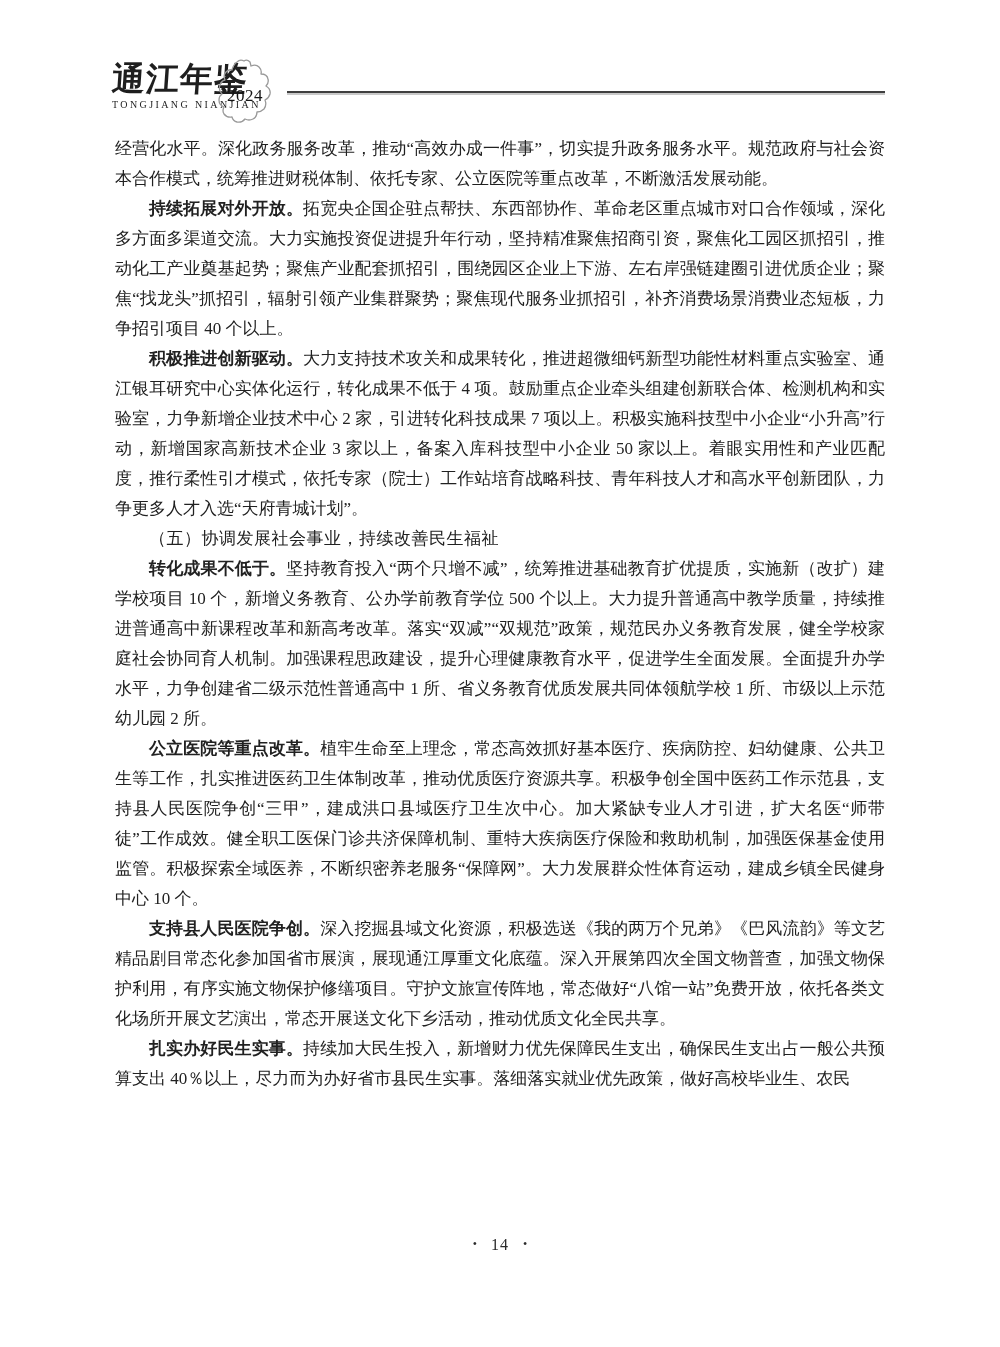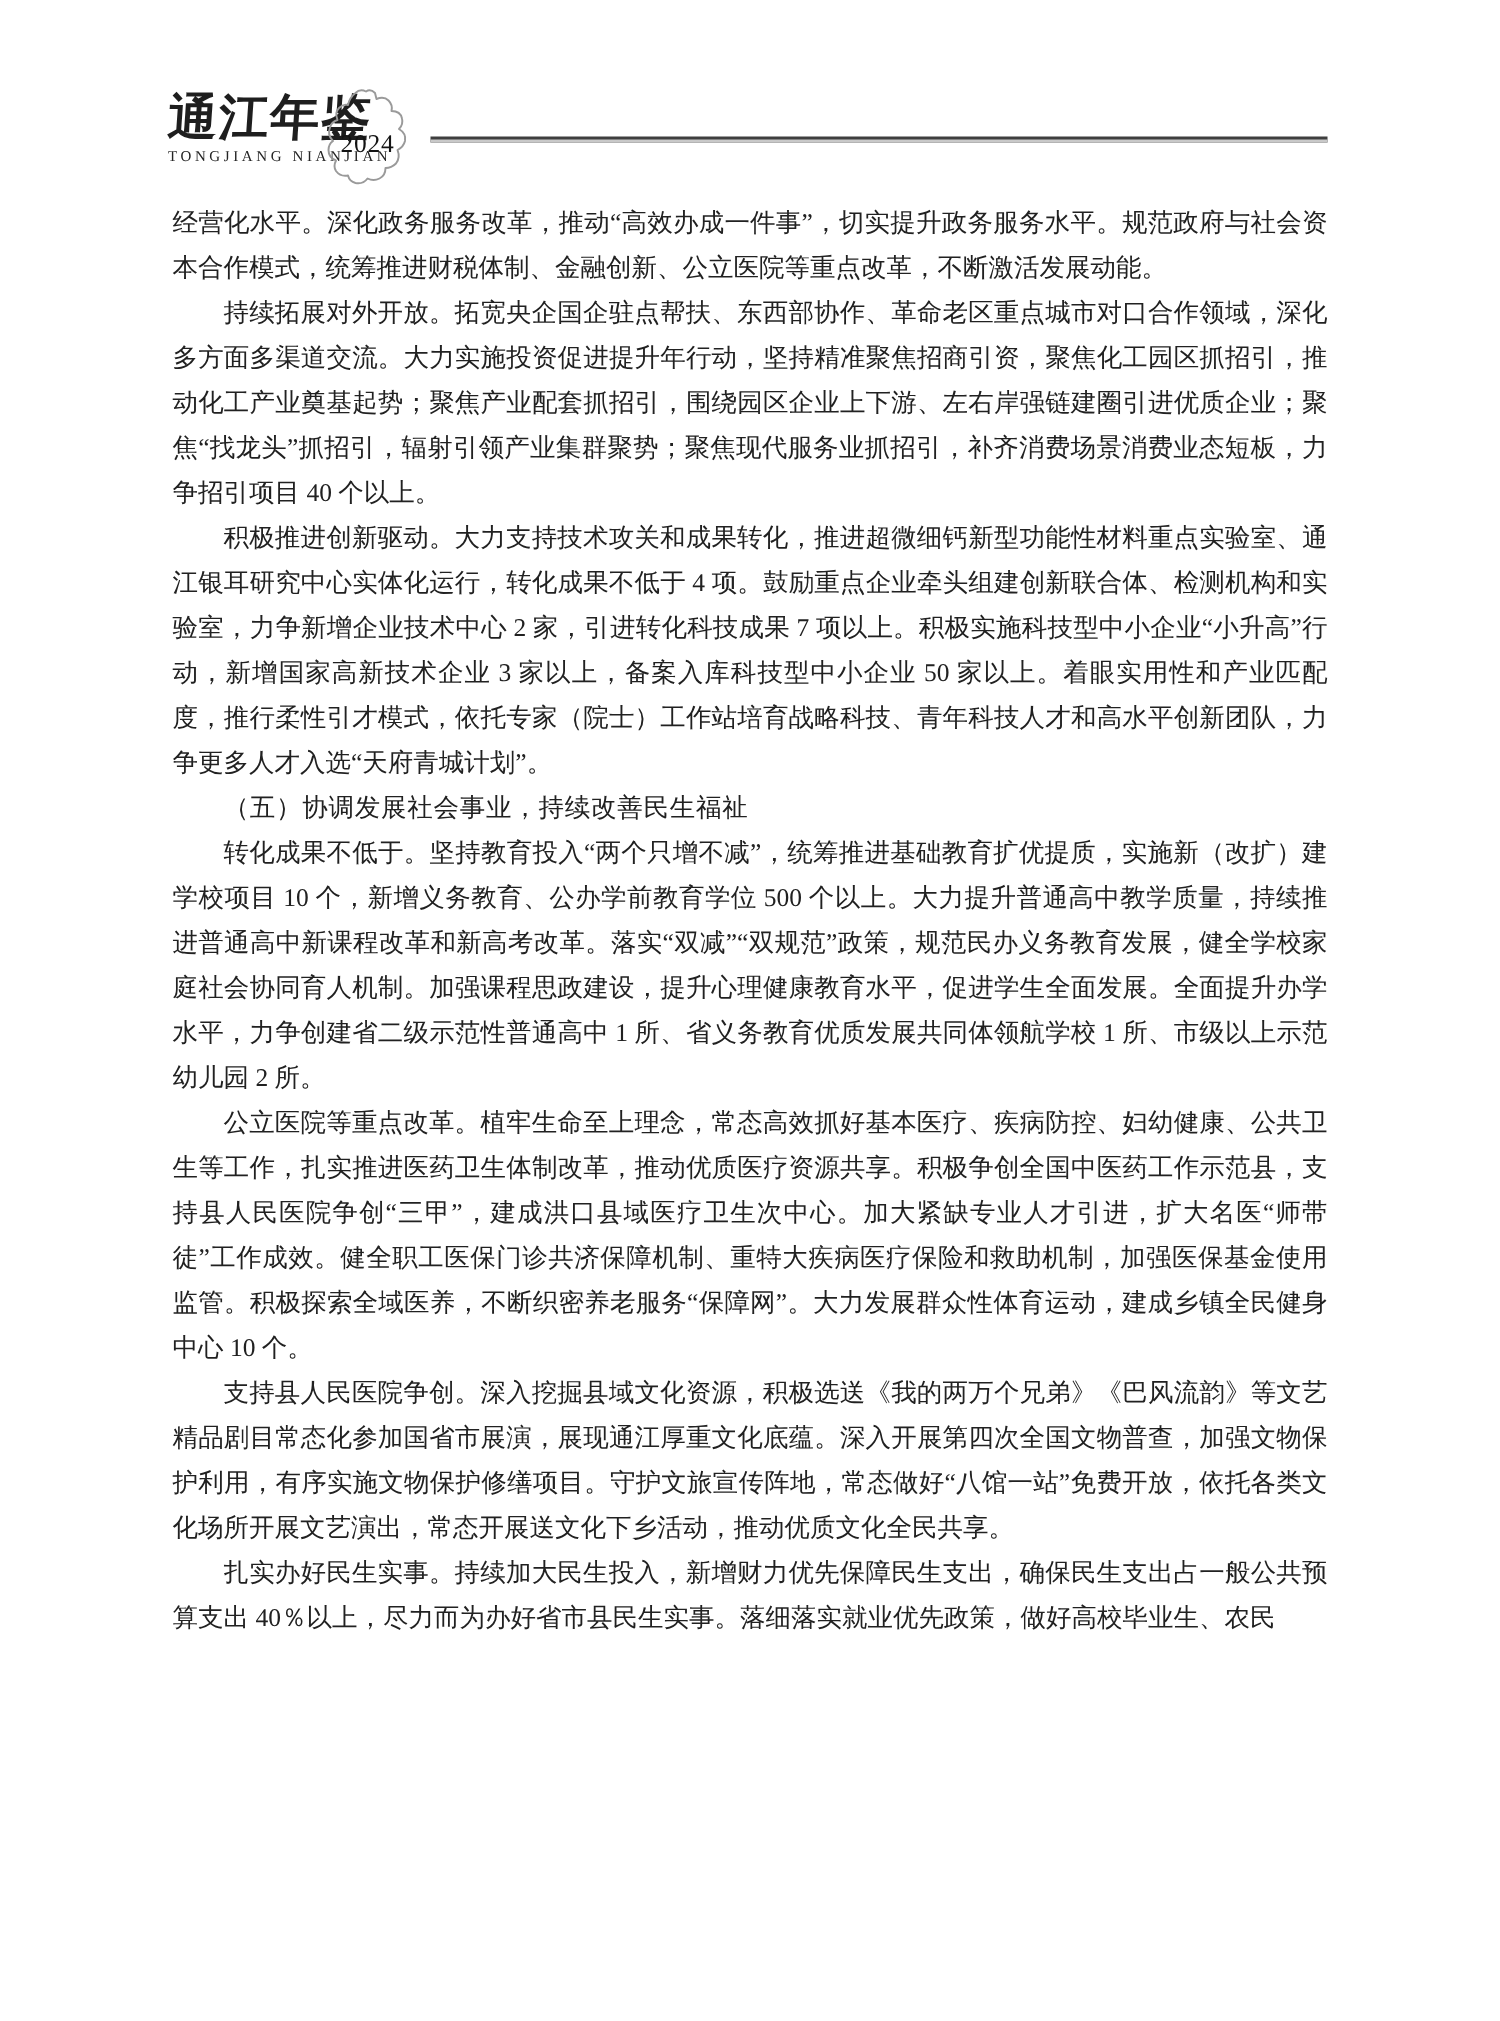--- a/index.html
+++ b/index.html
@@ -76,21 +76,21 @@
     top: 134px;
     width: 770px;
     font-size: 17px;
     line-height: 30px;
     text-align: justify;
     text-justify: inter-ideograph;
     color: #212121;
   }
   .para { margin: 0; text-indent: 2em; }
   .para.no-indent { text-indent: 0; }
-  .lead { font-weight: 400; }
+  .lead { font-weight: 700; }
   .section-heading {
     margin: 0;
     text-indent: 2em;
     font-weight: 400;
     letter-spacing: 0.5px;
   }
 
   
   .footer {
     position: absolute;
@@ -127,33 +127,36 @@
         <path d="M27 4 q3 -3 7 -1 q3 -2 6 1 l1 4 q5 -2 8 1 q3 3 2 7 q6 0 7 5 q1 4 -2 7 q5 3 4 8 q-1 4 -5 6 q2 5 -1 9 q-3 3 -7 3 q0 5 -4 7 q-4 2 -8 0 q-3 4 -8 3 q-4 -1 -5 -5 q-5 1 -8 -3 q-2 -3 0 -7 q-5 -2 -5 -7 q0 -4 3 -6 q-4 -4 -2 -9 q1 -4 5 -5 q-2 -5 1 -8 q3 -3 6 -2 q1 -5 5 -8 z" stroke="#9a9a9a" stroke-width="1.3" stroke-linejoin="round" fill="none"></path>
       </svg>
     </span>
     <div class="logo-year">2024</div>
   </div>
 
   <div class="header-rule"></div>
 
   <div class="content">
 
-    <p class="para no-indent"><b class="lead"></b><span>经营化水平。深化政务服务改革，推动“高效办成一件事”，切实提升政务服务水平。规范政府与社会资本合作模式，统筹推进财税体制、金融创新、公立医院等重点改革，不断激活发展动能。</span></p>
+    <p class="para no-indent"><b class="lead"></b><span>经营化水平。深化政务服务改革，推动“高效办成一件事”，切实提升政务服务水平。规范政府与社会资本合作模式，统筹推进财税体制、依托专家、公立医院等重点改革，不断激活发展动能。</span></p>
 
     <p class="para"><b class="lead">持续拓展对外开放。</b><span>拓宽央企国企驻点帮扶、东西部协作、革命老区重点城市对口合作领域，深化多方面多渠道交流。大力实施投资促进提升年行动，坚持精准聚焦招商引资，聚焦化工园区抓招引，推动化工产业奠基起势；聚焦产业配套抓招引，围绕园区企业上下游、左右岸强链建圈引进优质企业；聚焦“找龙头”抓招引，辐射引领产业集群聚势；聚焦现代服务业抓招引，补齐消费场景消费业态短板，力争招引项目 40 个以上。</span></p>
 
     <p class="para"><b class="lead">积极推进创新驱动。</b><span>大力支持技术攻关和成果转化，推进超微细钙新型功能性材料重点实验室、通江银耳研究中心实体化运行，转化成果不低于 4 项。鼓励重点企业牵头组建创新联合体、检测机构和实验室，力争新增企业技术中心 2 家，引进转化科技成果 7 项以上。积极实施科技型中小企业“小升高”行动，新增国家高新技术企业 3 家以上，备案入库科技型中小企业 50 家以上。着眼实用性和产业匹配度，推行柔性引才模式，依托专家（院士）工作站培育战略科技、青年科技人才和高水平创新团队，力争更多人才入选“天府青城计划”。</span></p>
 
 
     <p class="section-heading">（五）协调发展社会事业，持续改善民生福祉</p>
 
     <p class="para"><b class="lead">转化成果不低于。</b><span>坚持教育投入“两个只增不减”，统筹推进基础教育扩优提质，实施新（改扩）建学校项目 10 个，新增义务教育、公办学前教育学位 500 个以上。大力提升普通高中教学质量，持续推进普通高中新课程改革和新高考改革。落实“双减”“双规范”政策，规范民办义务教育发展，健全学校家庭社会协同育人机制。加强课程思政建设，提升心理健康教育水平，促进学生全面发展。全面提升办学水平，力争创建省二级示范性普通高中 1 所、省义务教育优质发展共同体领航学校 1 所、市级以上示范幼儿园 2 所。</span></p>
 
     <p class="para"><b class="lead">公立医院等重点改革。</b><span>植牢生命至上理念，常态高效抓好基本医疗、疾病防控、妇幼健康、公共卫生等工作，扎实推进医药卫生体制改革，推动优质医疗资源共享。积极争创全国中医药工作示范县，支持县人民医院争创“三甲”，建成洪口县域医疗卫生次中心。加大紧缺专业人才引进，扩大名医“师带徒”工作成效。健全职工医保门诊共济保障机制、重特大疾病医疗保险和救助机制，加强医保基金使用监管。积极探索全域医养，不断织密养老服务“保障网”。大力发展群众性体育运动，建成乡镇全民健身中心 10 个。</span></p>
 
     <p class="para"><b class="lead">支持县人民医院争创。</b><span>深入挖掘县域文化资源，积极选送《我的两万个兄弟》《巴风流韵》等文艺精品剧目常态化参加国省市展演，展现通江厚重文化底蕴。深入开展第四次全国文物普查，加强文物保护利用，有序实施文物保护修缮项目。守护文旅宣传阵地，常态做好“八馆一站”免费开放，依托各类文化场所开展文艺演出，常态开展送文化下乡活动，推动优质文化全民共享。</span></p>
 
     <p class="para"><b class="lead">扎实办好民生实事。</b><span>持续加大民生投入，新增财力优先保障民生支出，确保民生支出占一般公共预算支出 40％以上，尽力而为办好省市县民生实事。落细落实就业优先政策，做好高校毕业生、农民</span></p>
 
   </div>
 
+  <div class="footer">
+    <span class="dot">•</span><span class="page-num">14</span><span class="dot">•</span>
+  </div>
 
 </div>
 
 </body></html>

